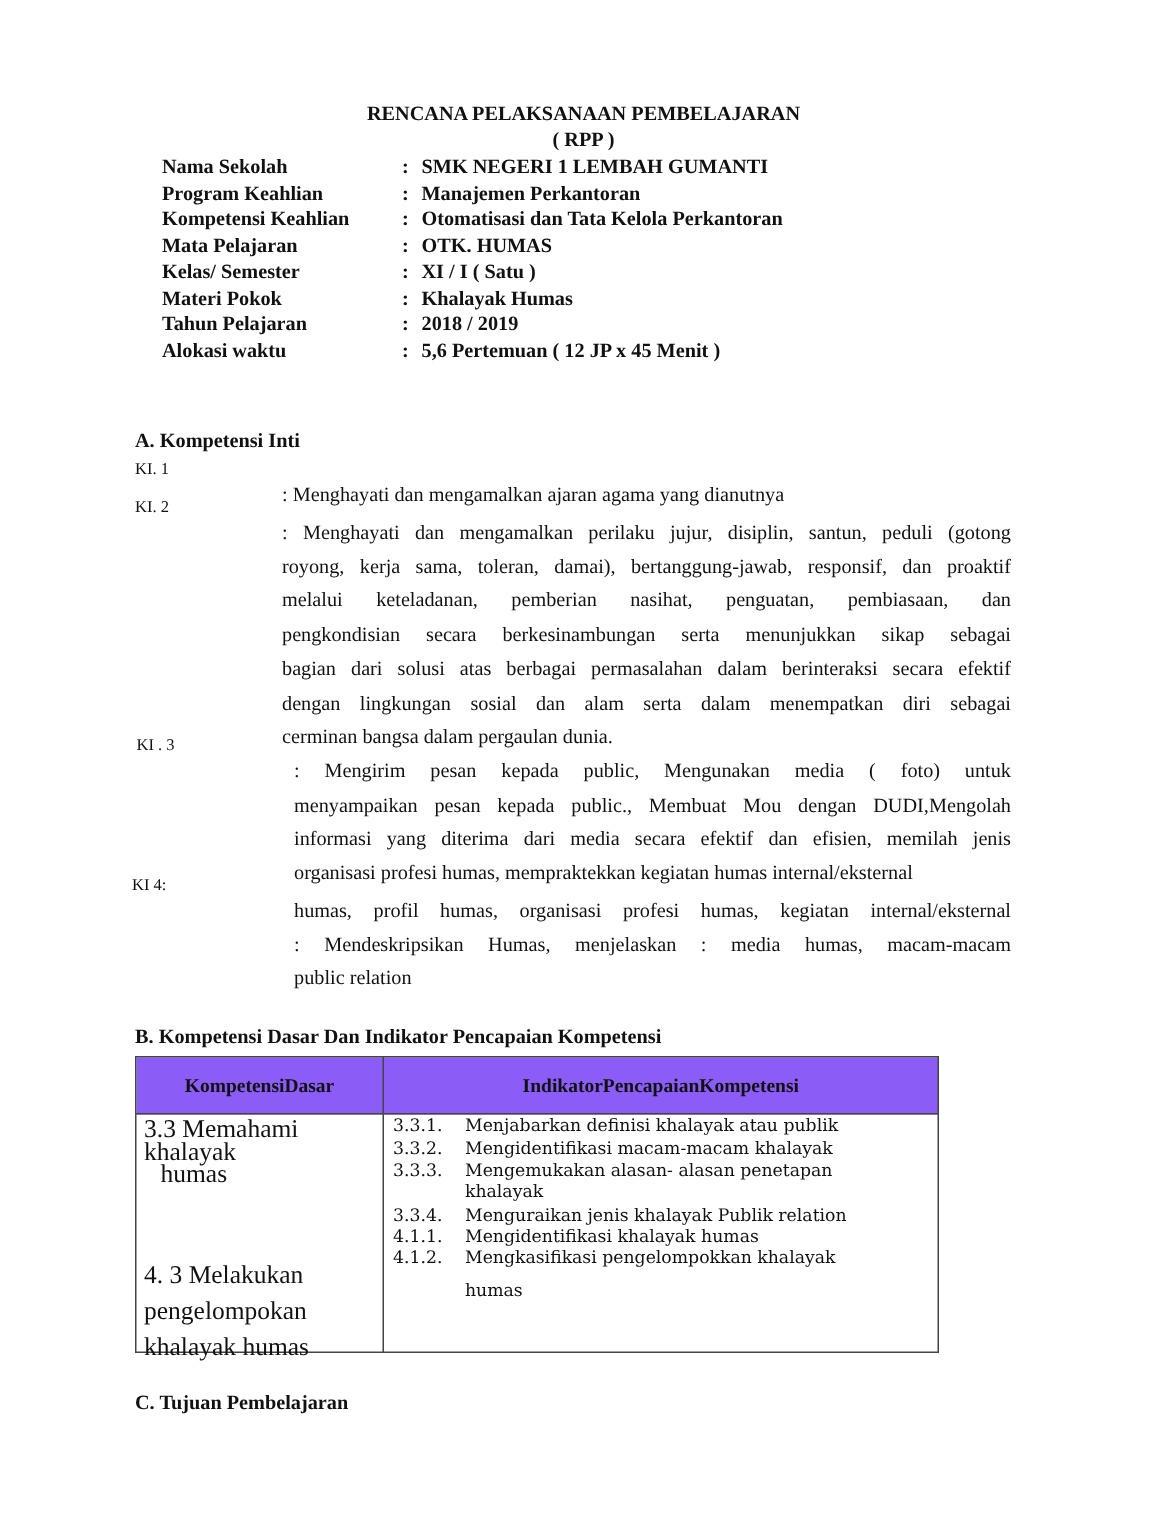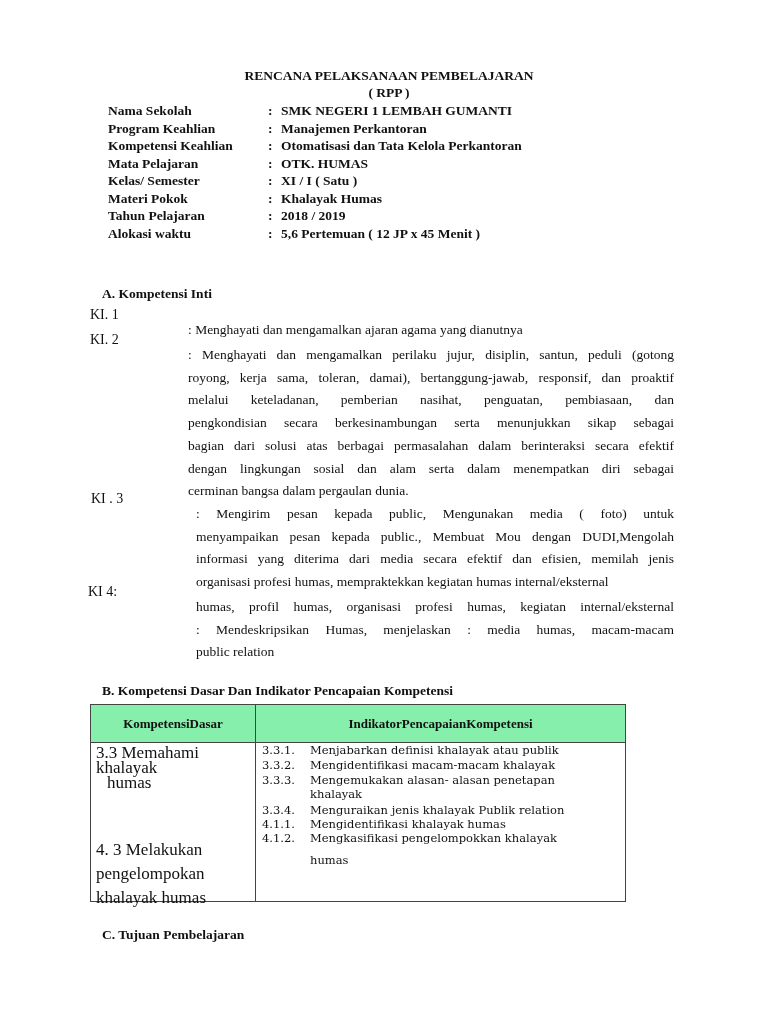--- a/index.html
+++ b/index.html
@@ -9,31 +9,31 @@
     color: #111111;
   }
   .page { position: absolute; left: 0; top: 0; width: 756px; height: 1024px; }
   .title { position: absolute; left: 0; width: 768px; text-align: center; font-weight: bold; font-size: 13.5px; }
   .title.t1 { top: 68px; left: 5px; }
   .title.t2 { top: 85px; left: 5px; }
   .meta-row { position: absolute; left: 108px; font-weight: bold; font-size: 13.5px; height: 17px; line-height: 17px; }
   .meta-row .lbl { position: absolute; left: 0; white-space: nowrap; }
   .meta-row .colon { position: absolute; left: 160px; }
   .meta-row .val { position: absolute; left: 173px; white-space: nowrap; }
-  .sec-head { position: absolute; left: 102px; font-weight: bold; font-size: 13.5px; white-space: nowrap; }
-  .ki-label { position: absolute; font-size: 14px; white-space: nowrap; }
+  .sec-head { position: absolute; left: 90px; font-weight: bold; font-size: 13.5px; white-space: nowrap; }
+  .ki-label { position: absolute; font-size: 11px; white-space: nowrap; }
   .ki-text { position: absolute; font-size: 13.5px; line-height: 22.7px; text-align: justify; text-align-last: left; margin-top: 16px; }
   .ki-text .ln { display: block; white-space: nowrap; text-align: justify; text-align-last: justify; }
   .ki-text .ln.last { text-align-last: left; }
   table.kd {
     position: absolute; left: 90px; top: 704px; width: 536px;
     border-collapse: collapse; border: 1.5px solid #444;
   }
   table.kd th {
-    background: #86efac; font-weight: bold; font-size: 13px; height: 37px;
+    background: #8b5cf6; font-weight: bold; font-size: 13px; height: 37px;
     border: 1.5px solid #444; text-align: center; padding: 0;
   }
   table.kd td { border: 1.5px solid #444; vertical-align: top; padding: 0; }
   .kd-left { position: relative; width: 164px; height: 158px; font-size: 17px; }
   .kd-left .a { position: absolute; left: 5px; top: 2px; line-height: 15px; }
   .kd-left .a .indent { padding-left: 11px; display: block; }
   .kd-left .b { position: absolute; left: 5px; top: 95px; line-height: 24px; }
   .kd-right { position: relative; height: 158px; font-family: "DejaVu Serif", serif; font-size: 11.5px; }
   .ind { position: absolute; left: 6px; white-space: nowrap; line-height: 13.5px; }
   .ind .num { display: inline-block; width: 48px; }

